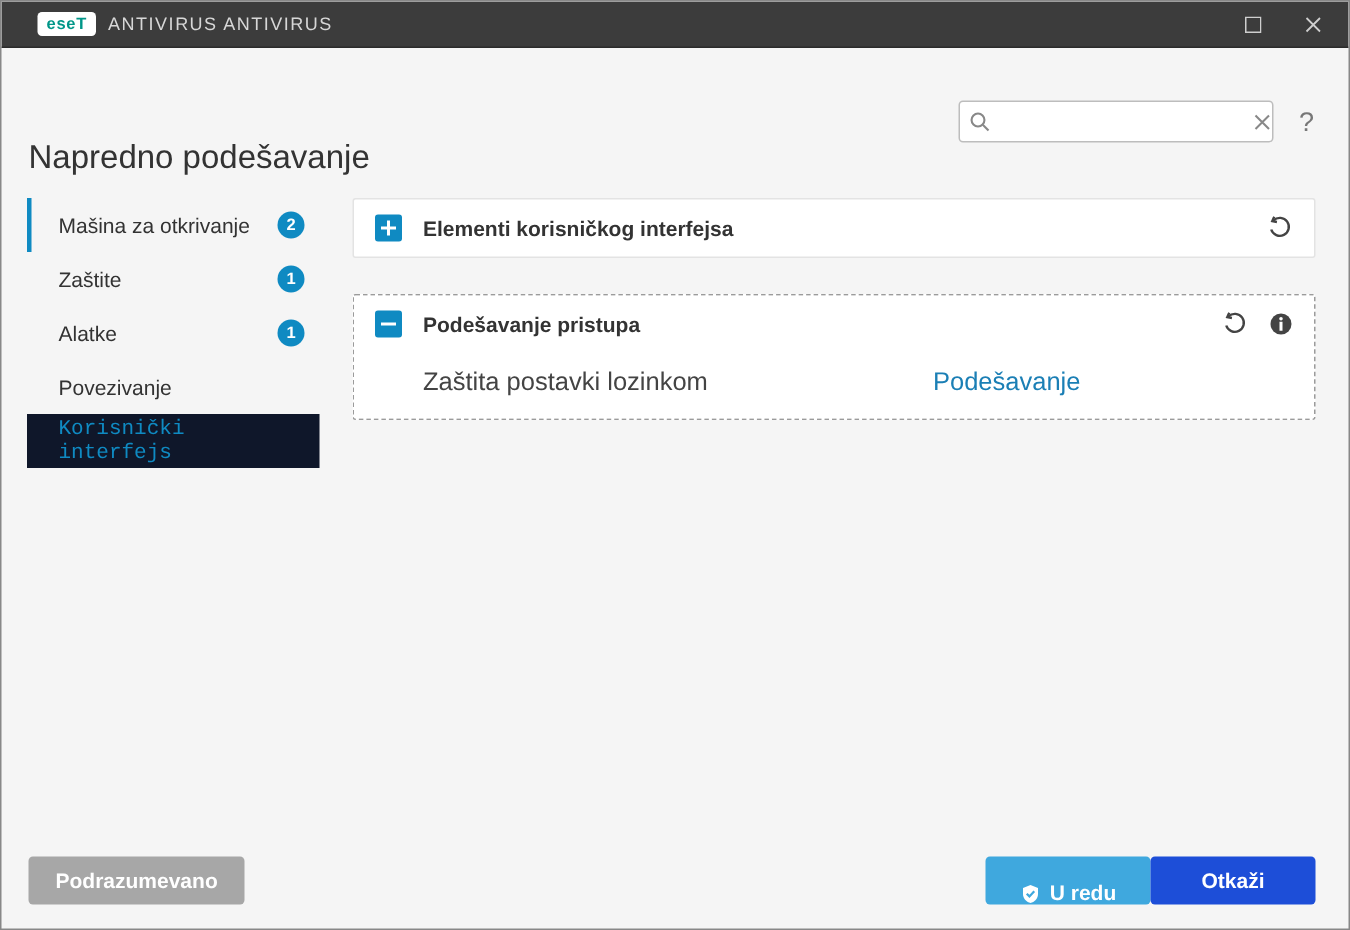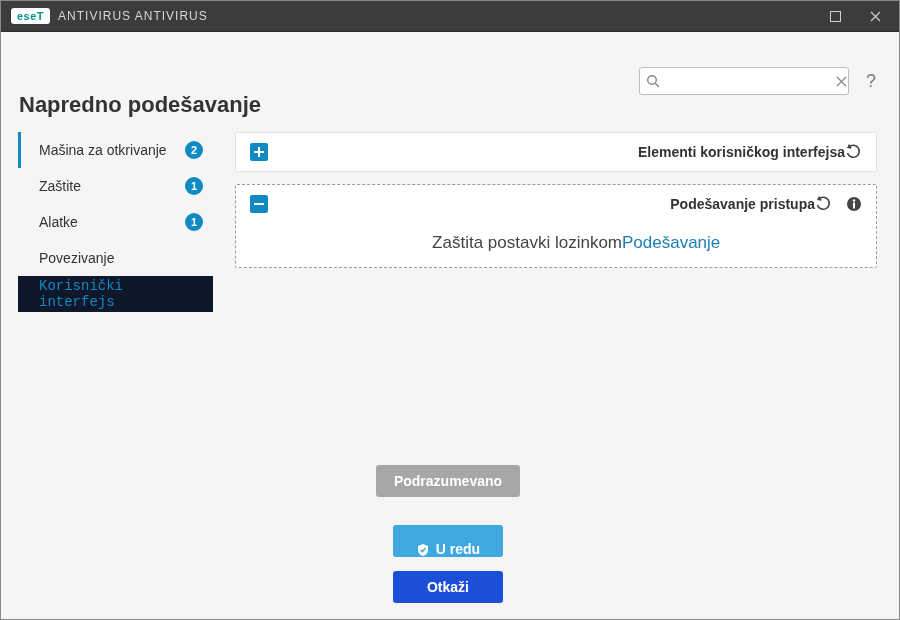--- a/index.html
+++ b/index.html
@@ -13,21 +13,21 @@
     flex-direction: column;
     border: 1px solid #888;
   }
   
   .titlebar {
     background: #3c3c3c;
     color: #cfcfcf;
     height: 31px;
     display: flex;
     align-items: center;
-    padding: 0 4px 0 10px;
+    padding: 0 4px 0 24px;
     border-bottom: 1px solid #2b2b2b;
   }
   .brand-badge {
     background: #fff;
     color: #009688;
     font-weight: 700;
     font-size: 11px;
     padding: 2px 6px;
     border-radius: 3px;
     letter-spacing: 0.5px;
@@ -50,21 +50,21 @@
     cursor: pointer;
   }
   
   .header-row {
     display: flex;
     align-items: center;
     padding: 12px 18px 10px 18px;
   }
   .page-title {
     font-size: 22px;
-    font-weight: 700;
+    font-weight: 400;
     color: #333;
     margin-top: 48px;
   }
   .header-spacer { flex: 1; }
   .search-wrap {
     display: flex;
     align-items: center;
     border: 1px solid #bdbdbd;
     border-radius: 3px;
     background: #fff;
@@ -139,22 +139,21 @@
   }
   
   .main {
     flex: 1;
     padding: 4px 22px 0 22px;
   }
   .section-card {
     background: #fff;
     border: 1px solid #e3e3e3;
     border-radius: 2px;
-    margin-bottom: 12px;
-    text-align: right;
+    margin-bottom: 24px;
   }
   .section-card.dashed {
     border: 1px dashed #9b9b9b;
   }
   .section-header {
     display: flex;
     align-items: center;
     padding: 10px 14px;
     cursor: pointer;
   }
@@ -199,22 +198,20 @@
   }
   .section-body-row .row-link {
     color: #1b7fb5;
     cursor: pointer;
   }
   
   .footer {
     display: flex;
     align-items: center;
     padding: 12px 22px 16px 18px;
-    gap: 14px;
-    flex-direction: column;
   }
   .btn {
     height: 32px;
     min-width: 110px;
     padding: 0 18px;
     border: none;
     border-radius: 3px;
     font-size: 14px;
     cursor: pointer;
     display: inline-flex;

